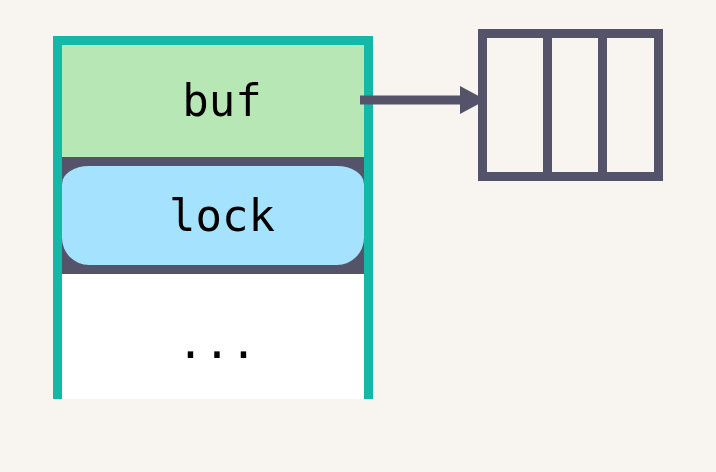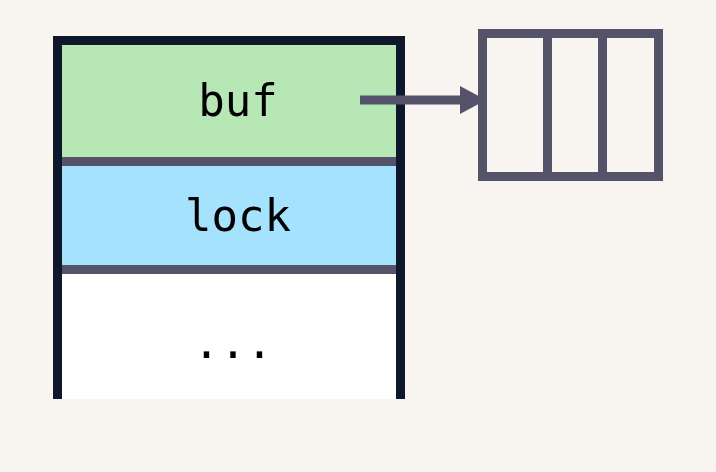--- a/index.html
+++ b/index.html
@@ -17,41 +17,41 @@
     position: relative;
     width: 716px;
     height: 472px;
   }
 
   
   .struct-box {
     position: absolute;
     left: 53px;
     top: 36px;
-    width: 352px;
+    width: 320px;
     height: 363px;
     box-sizing: border-box;
-    border: 9px solid #0f172a;
+    border: 9px solid #14b8a6;
     background: #55536a;
     display: flex;
     flex-direction: column;
   }
   .struct-field {
     box-sizing: border-box;
     flex: 0 0 auto;
     display: flex;
     align-items: center;
     justify-content: center;
     position: relative;
   }
   .struct-field + .struct-field {
     border-top: 9px solid #55536a;
   }
   .field-buf   { height: 112px; background: #b6e7b4; }
-  .field-lock  { height: 108px; background: #a5e2fd; }
+  .field-lock  { height: 108px; background: #a5e2fd; border-radius: 27px; }
   .field-rest  { height: 134px; background: #ffffff; }
 
   .field-label {
     font-size: 44px;
     line-height: 1;
     color: #000000;
     letter-spacing: 0px;
     white-space: pre;
     transform: translateX(9px);
   }

